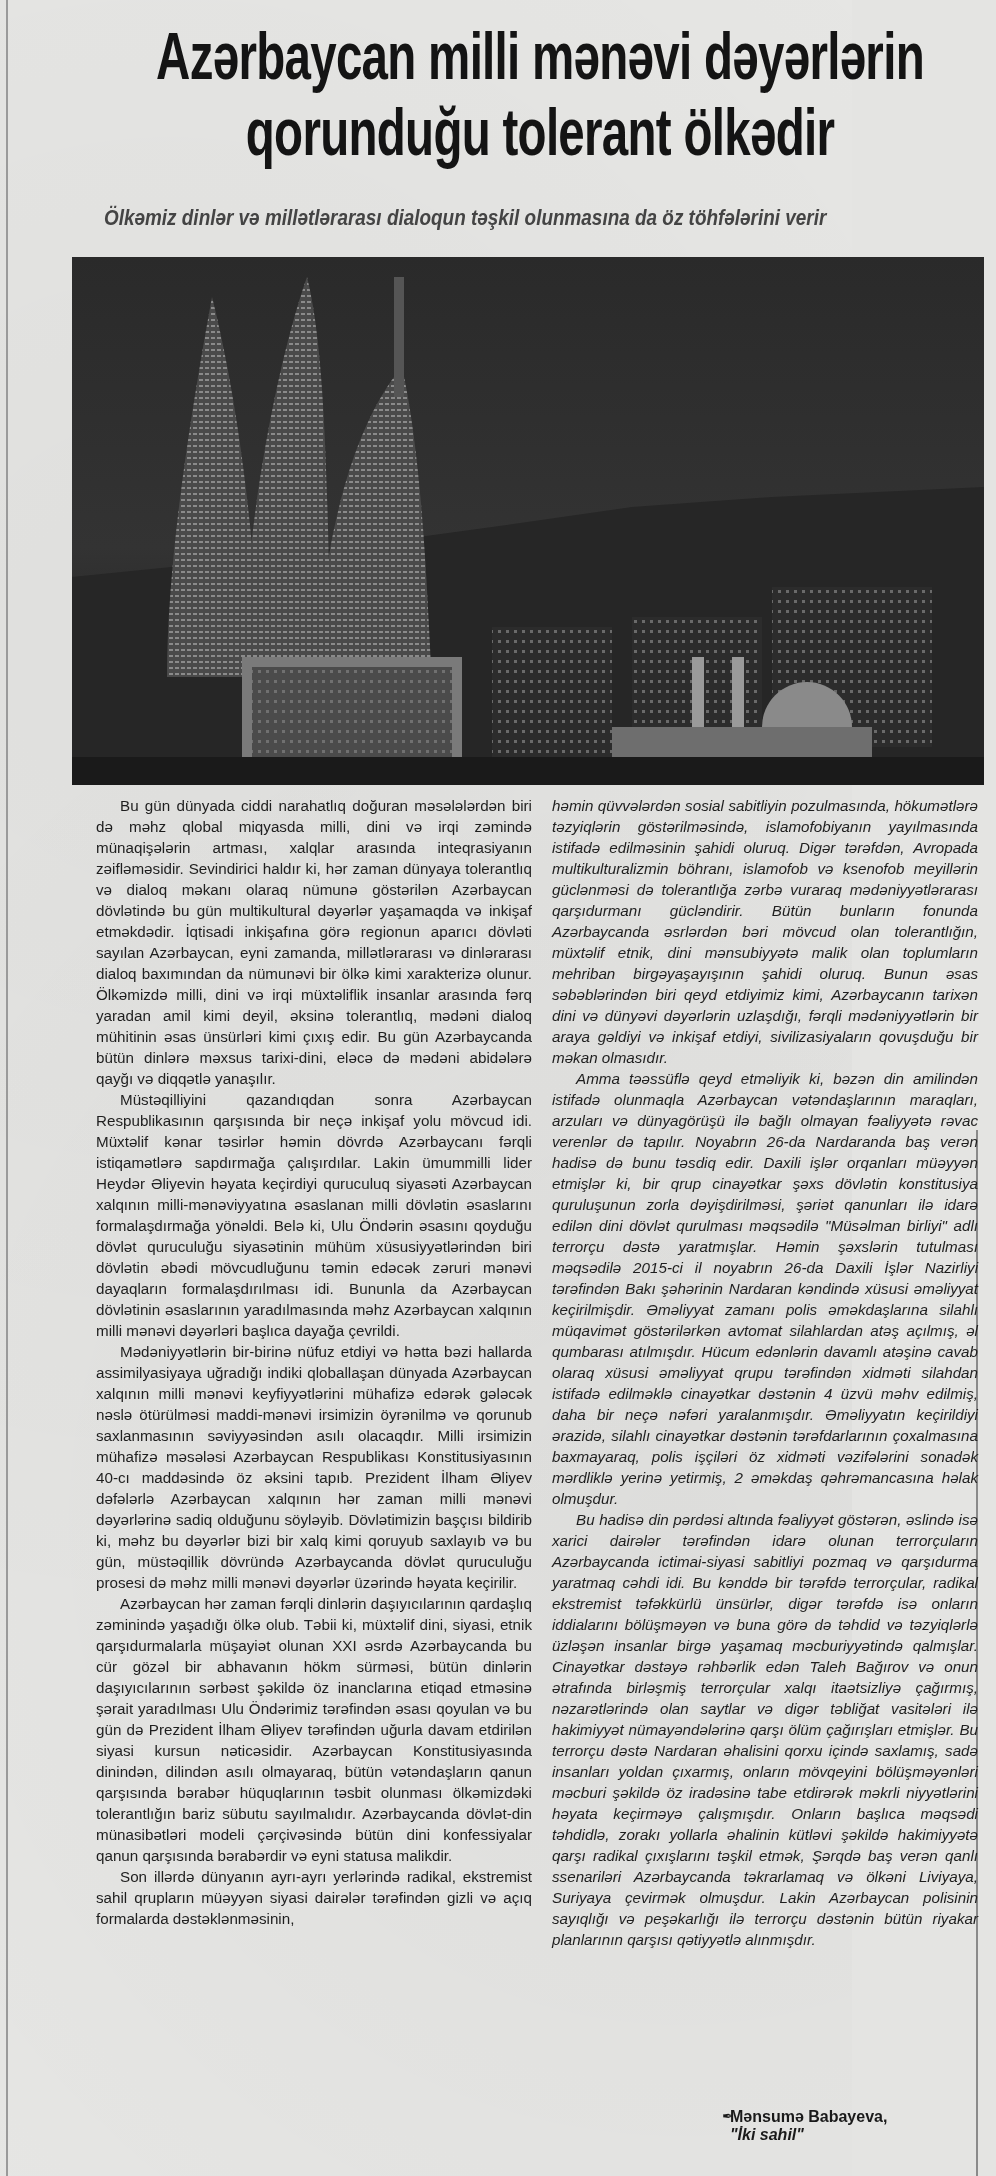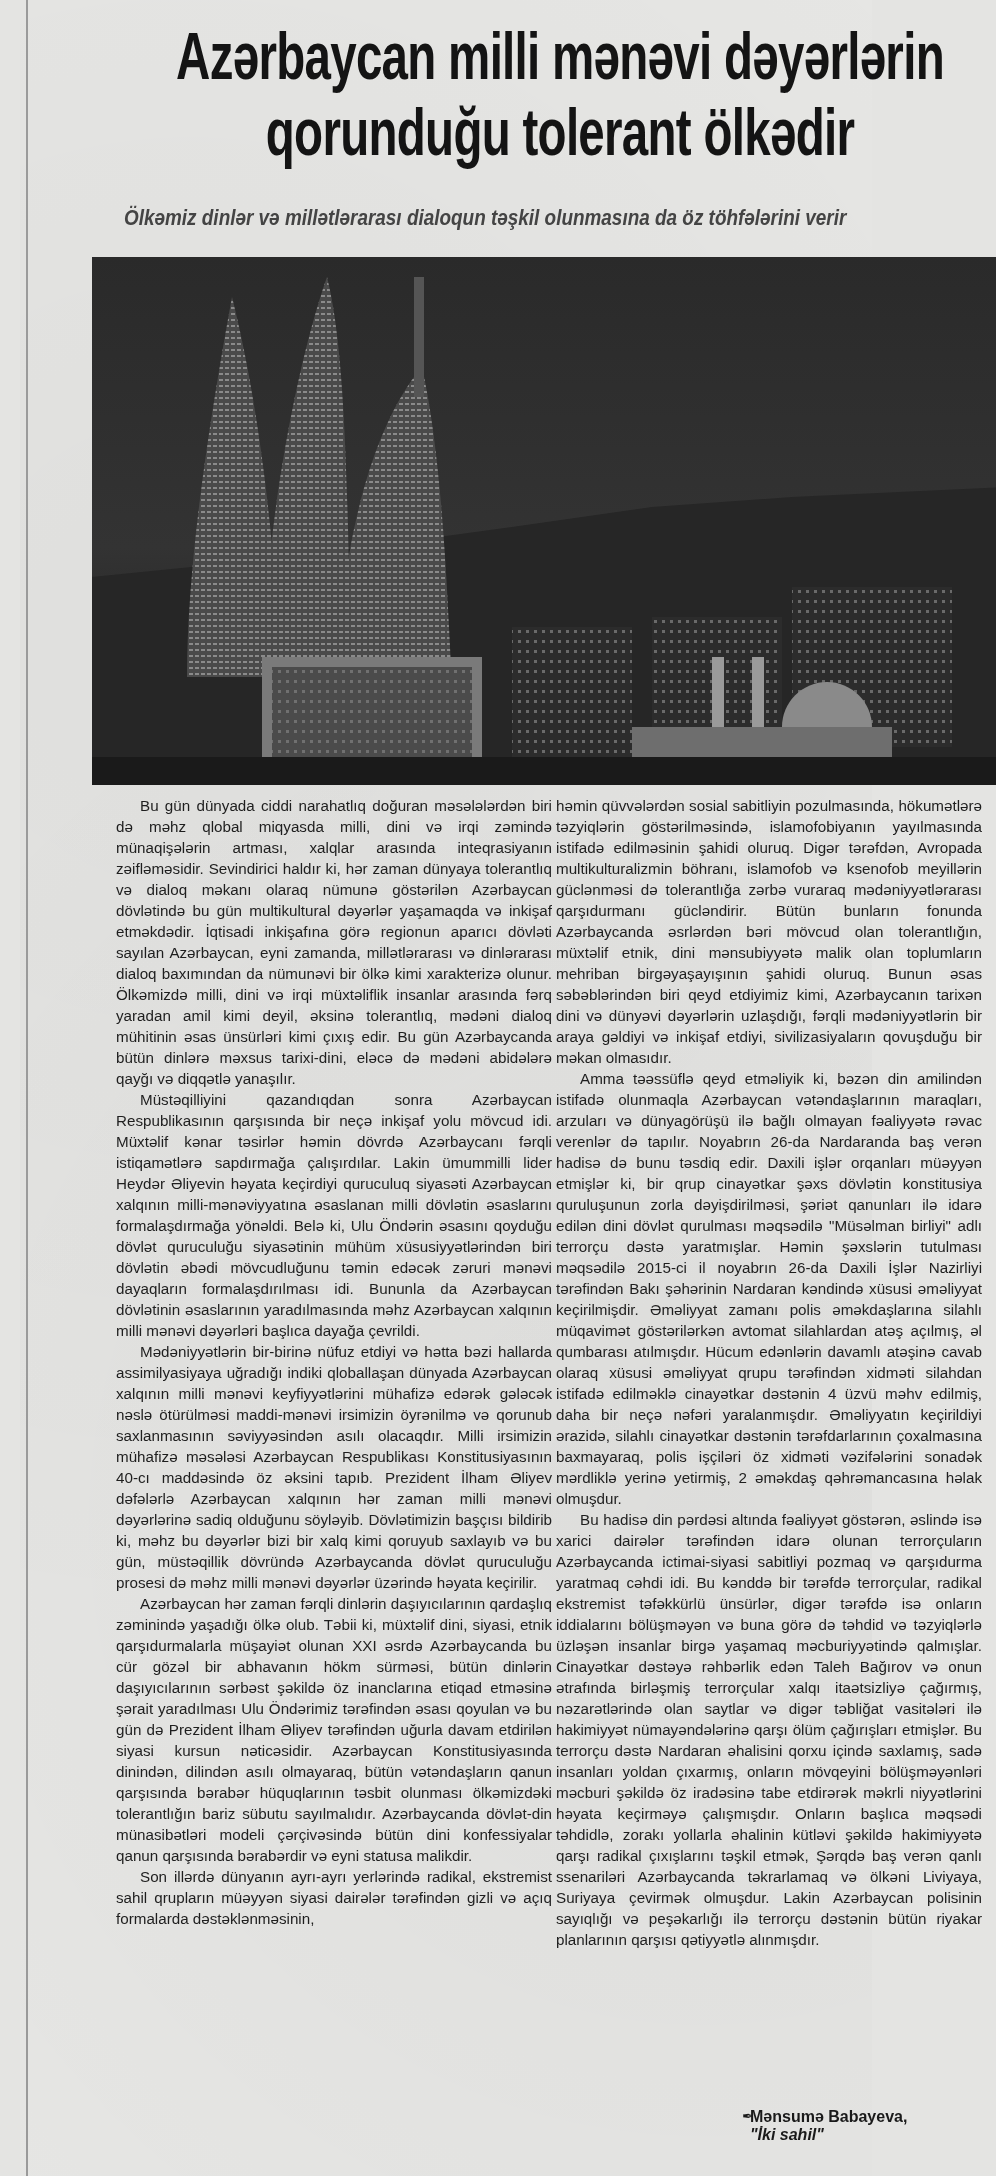--- a/index.html
+++ b/index.html
@@ -1,35 +1,35 @@
 <!DOCTYPE html>
 <html><head>
 <meta charset="utf-8">
 <style>
   html,body{margin:0;padding:0;}
   body{width:996px;height:2176px;background:#e4e4e2;position:relative;overflow:hidden;font-family:"Liberation Sans",sans-serif;color:#1a1a1a;}
   .page{position:absolute;left:0;top:0;width:852px;height:2176px;
     background:
       radial-gradient(circle at 20% 30%, rgba(0,0,0,0.03), transparent 60%),
       radial-gradient(circle at 80% 70%, rgba(0,0,0,0.04), transparent 60%),
-      #e6e6e4; margin-left: 20px;}
+      #e6e6e4;}
   .left-rule{position:absolute;left:6px;top:0;width:2px;height:2176px;background:#9a9a9a;}
   .right-rule{position:absolute;left:976px;top:1130px;width:2px;height:1046px;background:#8a8a8a;}
   .headline{position:absolute;left:100px;top:18px;width:880px;text-align:center;
     font-family:"Liberation Sans",sans-serif;font-weight:bold;font-size:66px;line-height:76px;
     transform:scaleX(0.72);transform-origin:center top;color:#141414;letter-spacing:-1px;}
   .headline .l1{display:block;white-space:nowrap;margin-left:-120px;margin-right:-120px;}
   .subhead{position:absolute;left:104px;top:205px;width:880px;white-space:nowrap;
     font-weight:bold;font-style:italic;font-size:22px;color:#444;transform:scaleX(0.86);transform-origin:left top;}
   .photo{position:absolute;left:72px;top:257px;width:912px;height:528px;background:#2b2b2b;overflow:hidden;}
   .photo svg{display:block;}
   .col{position:absolute;top:795px;font-size:15.2px;line-height:21px;text-align:justify;color:#1e1e1e;}
   .col p{margin:0;text-indent:24px;}
   .col-left{left:96px;width:436px;}
-  .col-right{left:536px;width:426px;}
+  .col-right{left:552px;width:426px;font-style:italic;}
   .byline{position:absolute;left:730px;top:2108px;width:240px;text-align:left;}
   .byline .name{font-weight:bold;font-size:16px;}
   .byline .source{font-weight:bold;font-style:italic;font-size:16px;}
   .pen{position:absolute;left:722px;top:2108px;font-size:14px;}
 </style>
 </head>
 <body>
 
 <div class="page">
   <div class="left-rule"></div>

